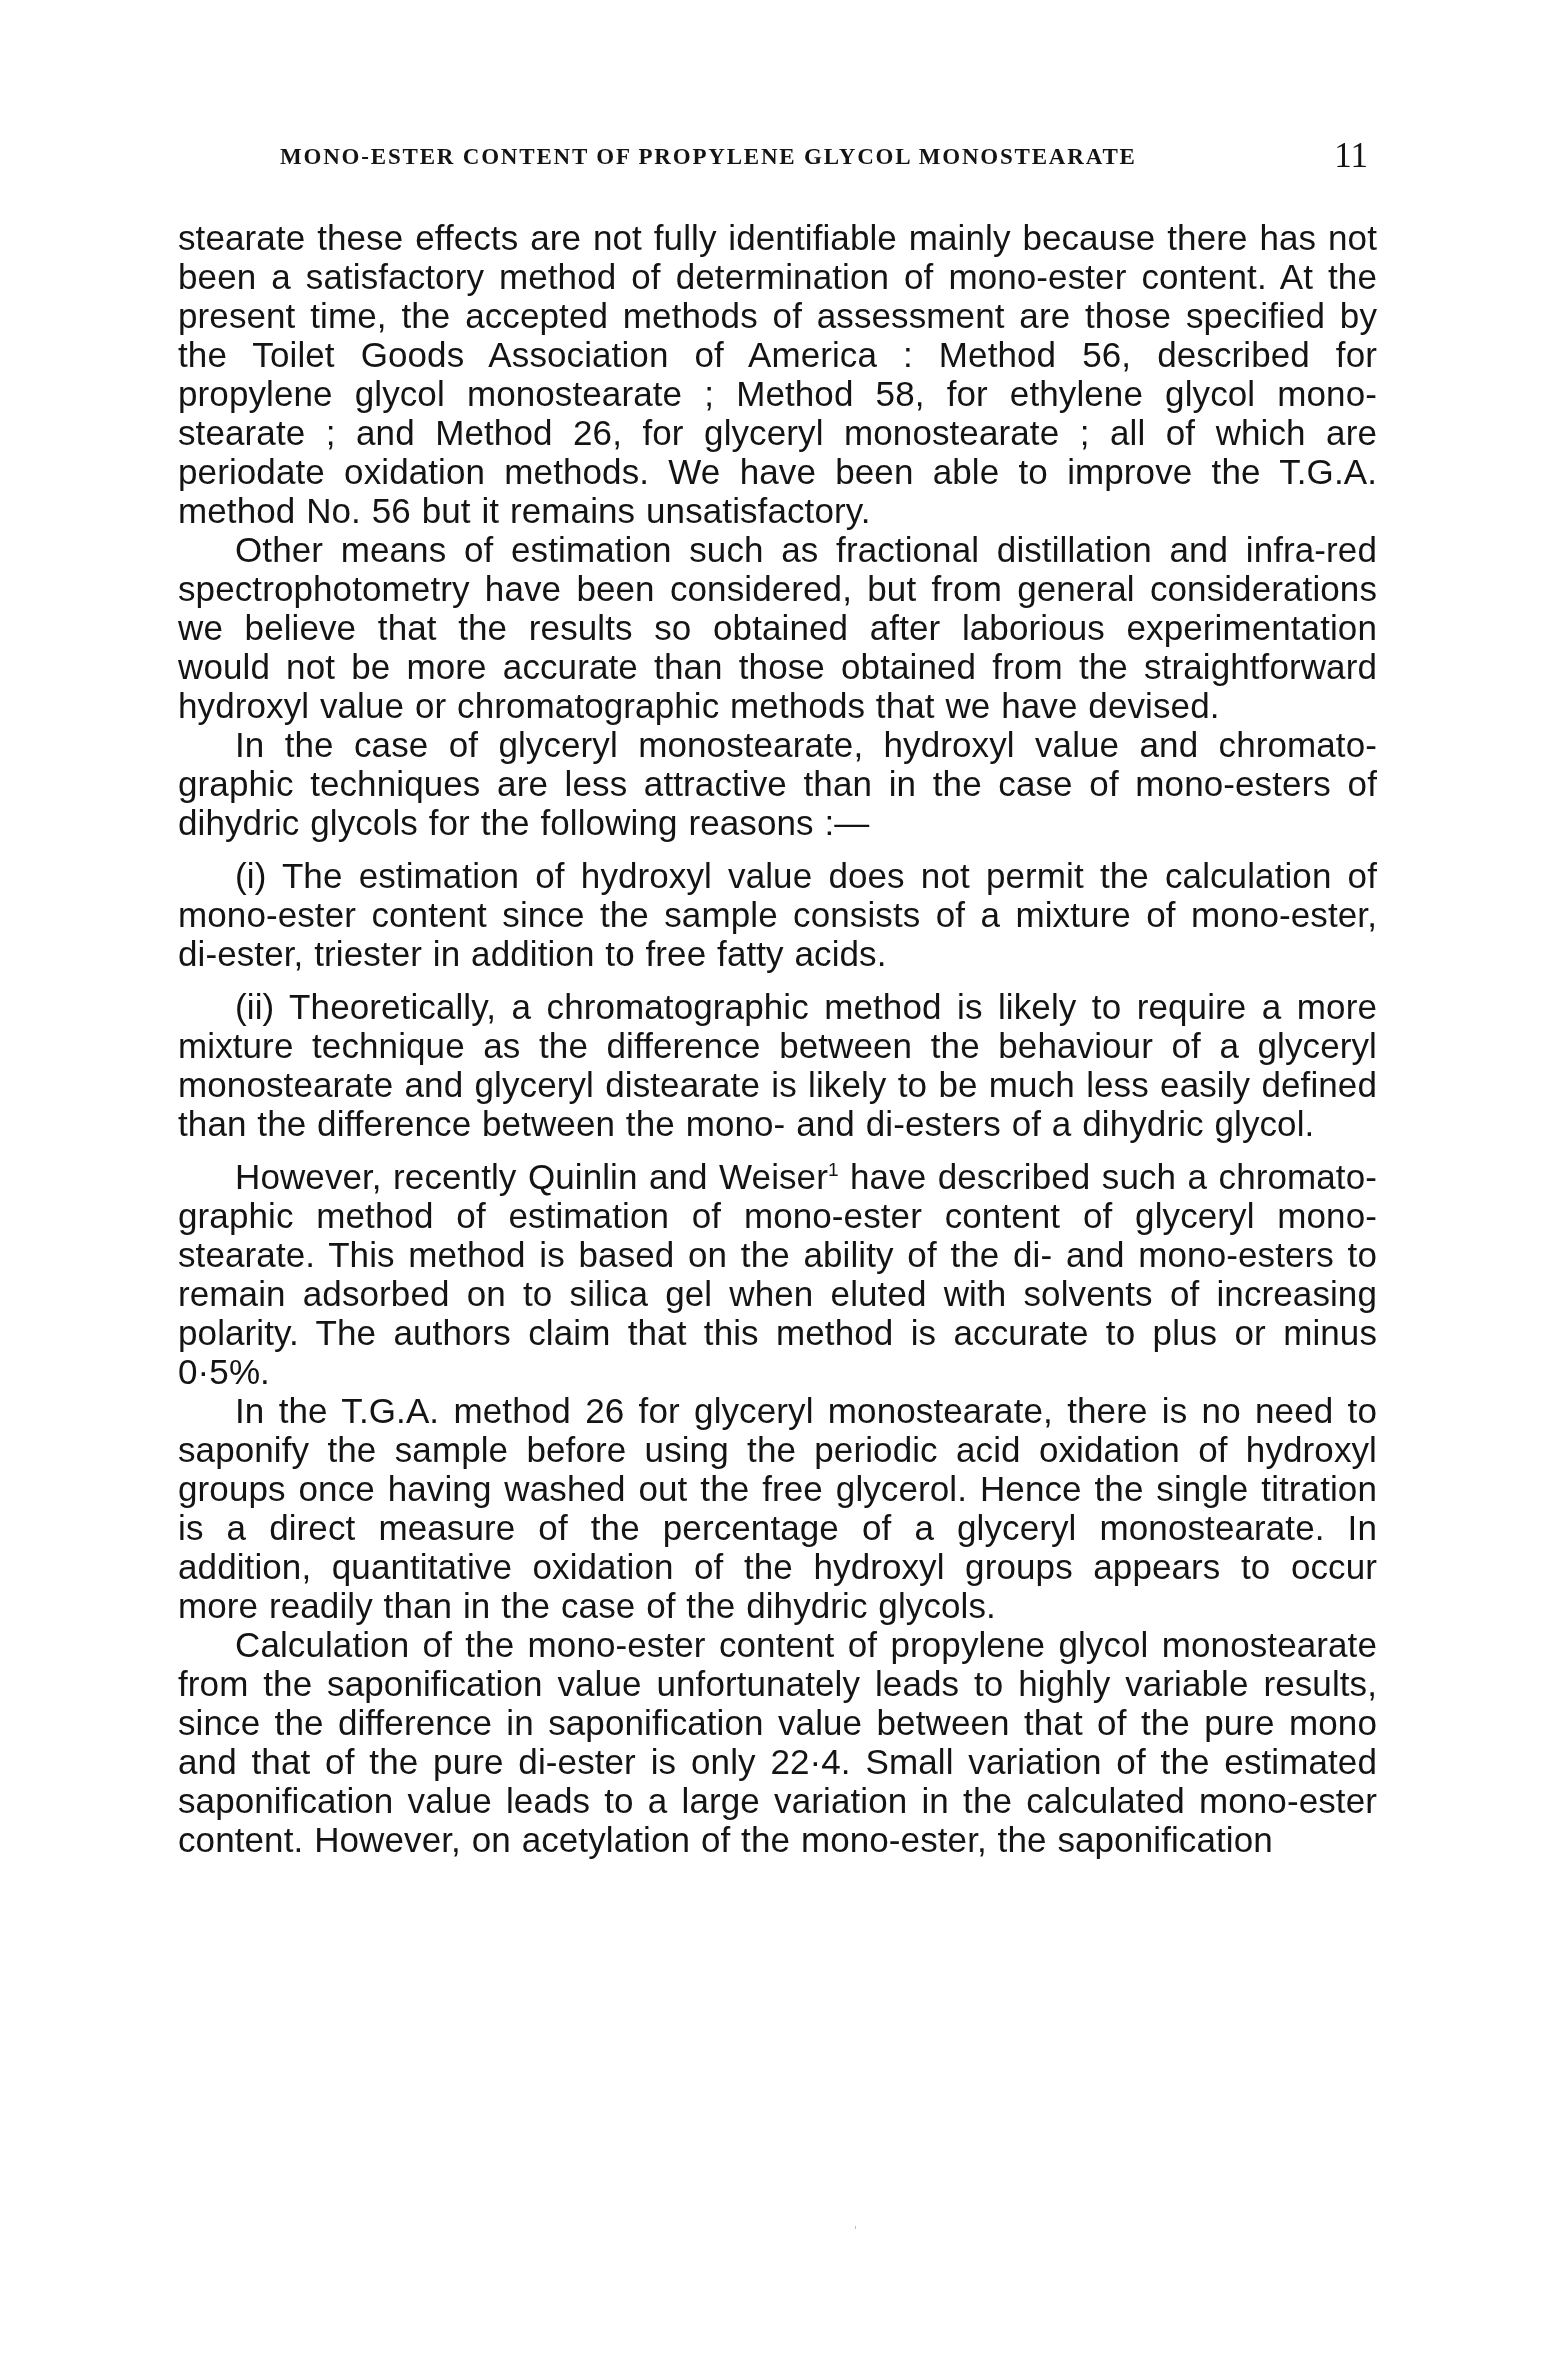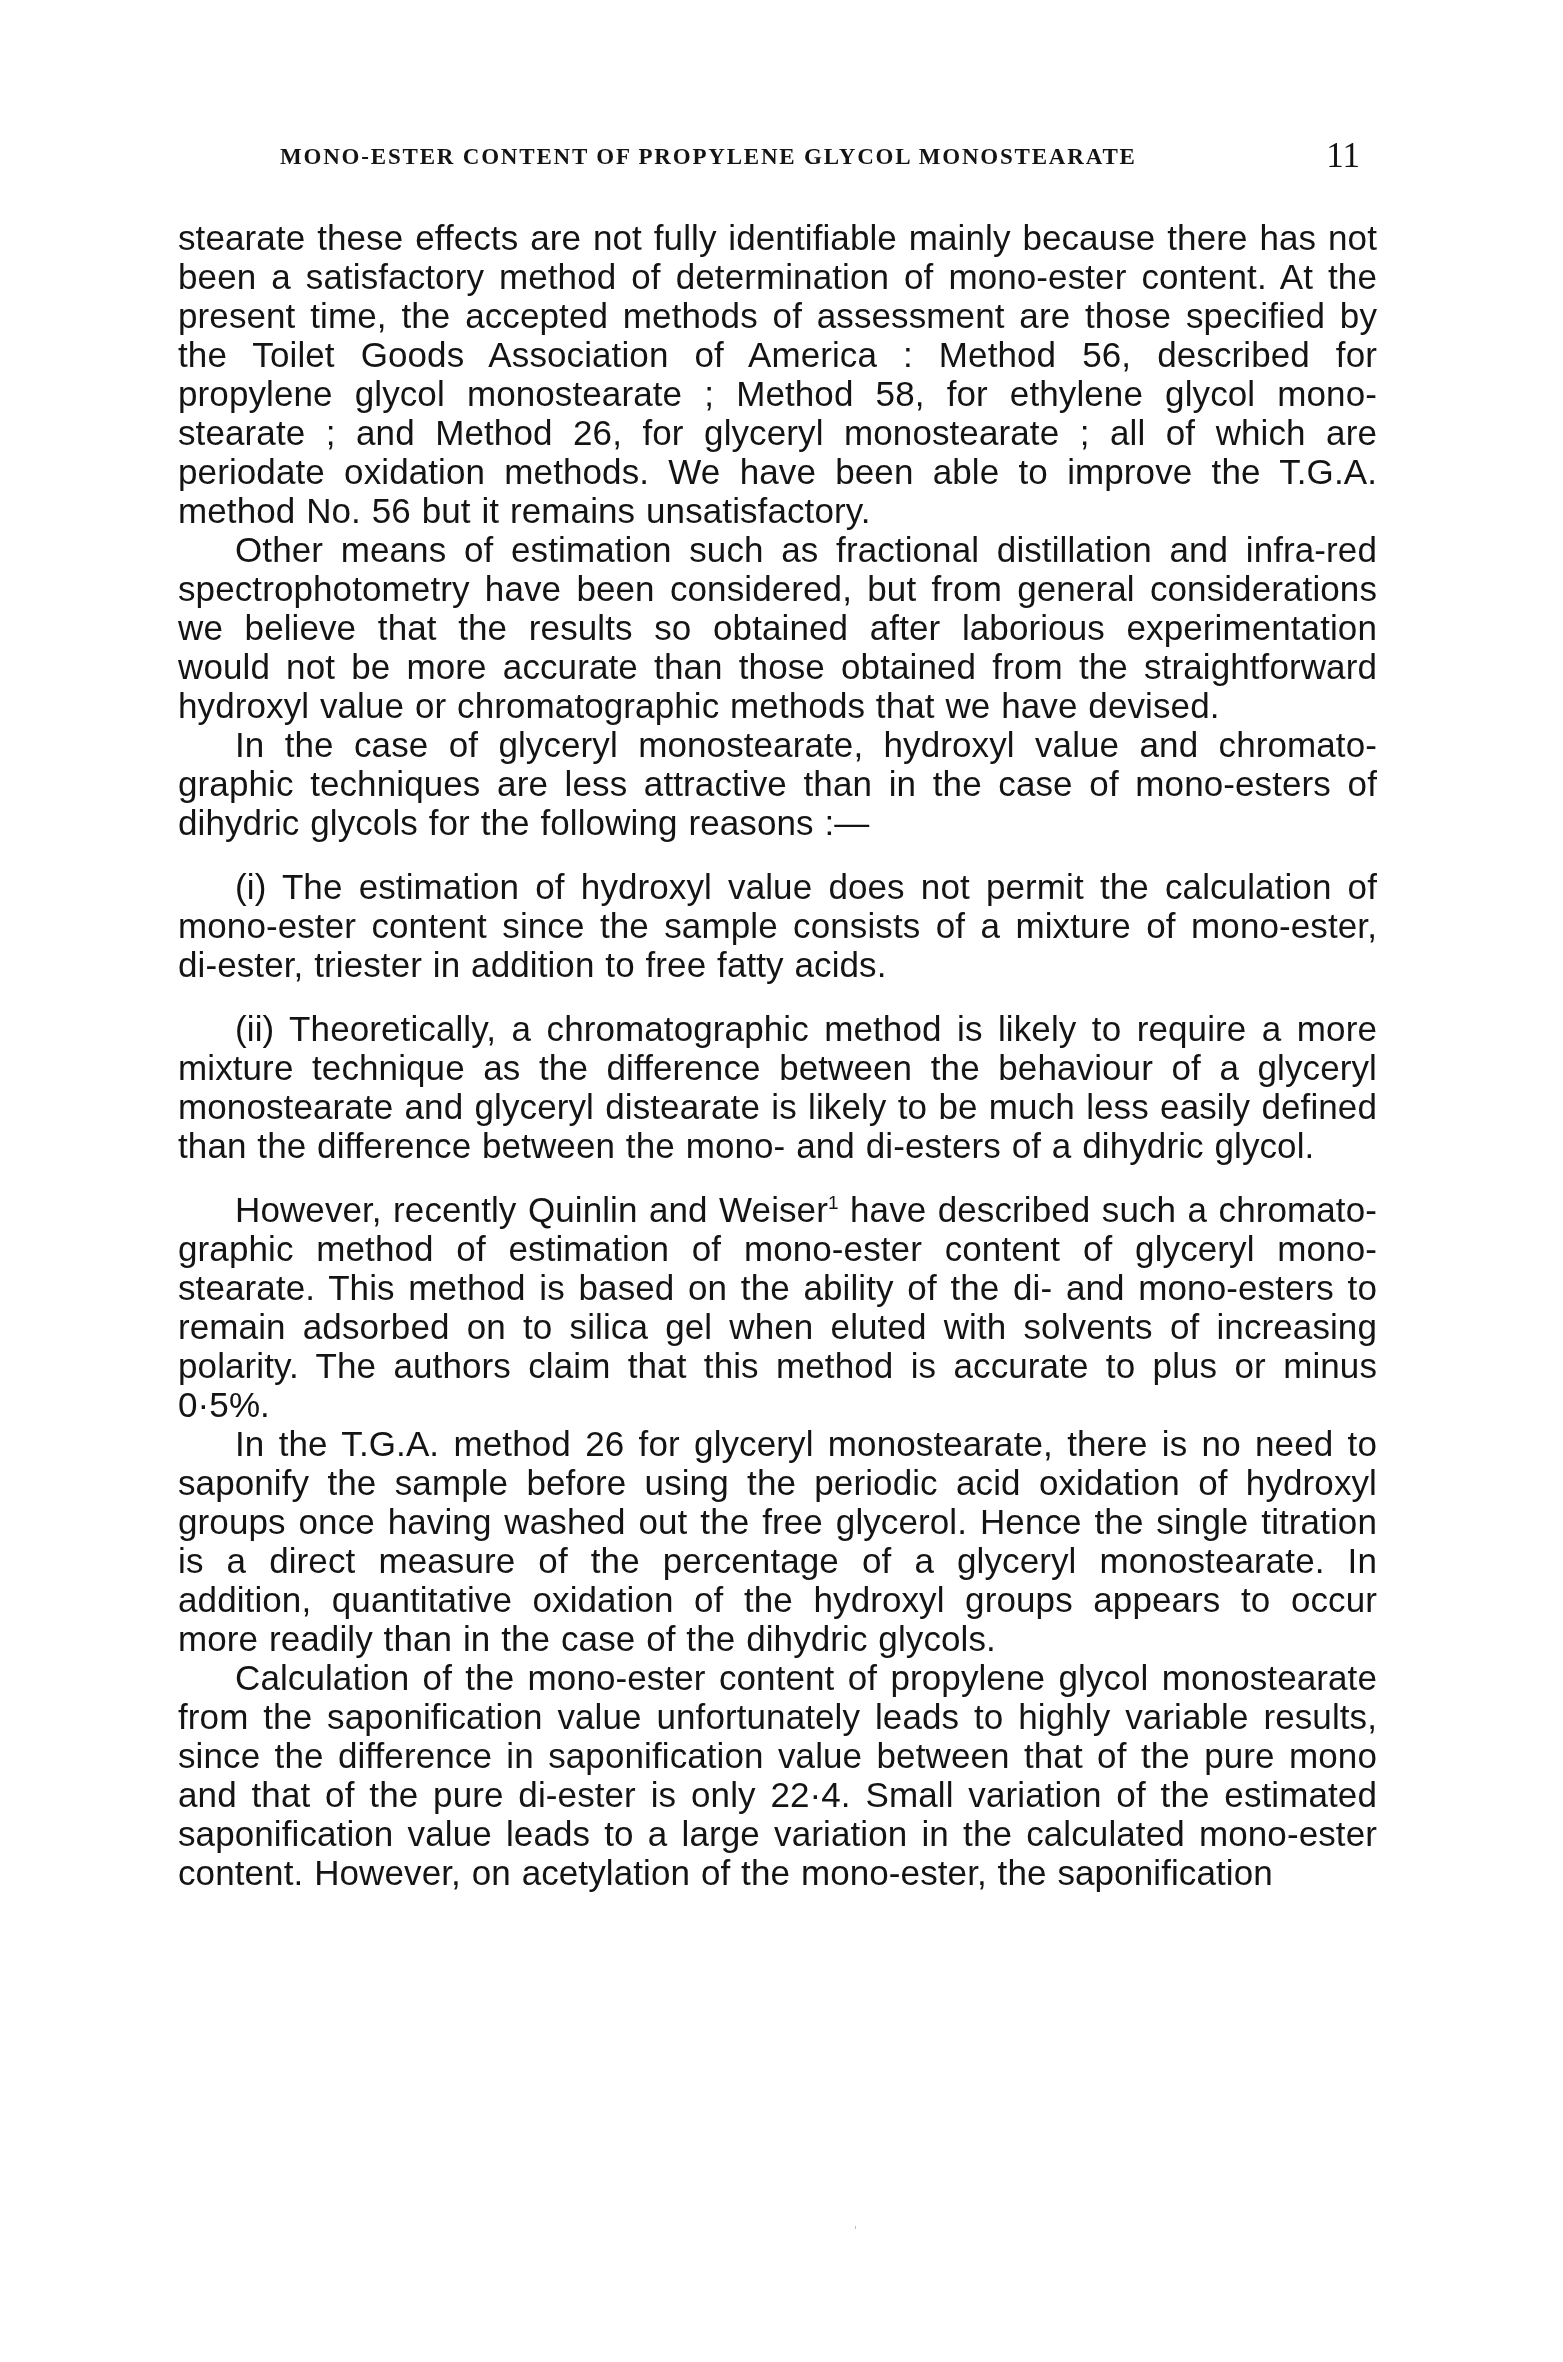--- a/index.html
+++ b/index.html
@@ -42,21 +42,21 @@
       font-weight: bold;
     }
     .running-title.caps {
       text-transform: none;
       font-variant: normal;
       font-size: 23px;
       letter-spacing: 1.8px;
     }
     .page-number {
       position: absolute;
-      right: 17px;
+      right: 9px;
       top: -4.8px;
       font-size: 35px;
       line-height: 42px;
     }
     .body-text {
       position: absolute;
       top: 218px;
       left: 0;
       width: 1199px;
       font-family: Liberation Sans, sans-serif;
@@ -68,21 +68,21 @@
     }
     .body-text p {
       margin: 0;
       text-align: justify;
       text-align-last: left;
     }
     .body-text p.indent {
       text-indent: 57px;
     }
     .body-text p.gap {
-      margin-top: 25px;
+      margin-top: 14px;
     }
     sup.fn {
       font-size: 19px;
       line-height: 0;
       vertical-align: 13.4px;
     }
     .speck {
       position: absolute;
       left: 855px;
       top: 2226px;

